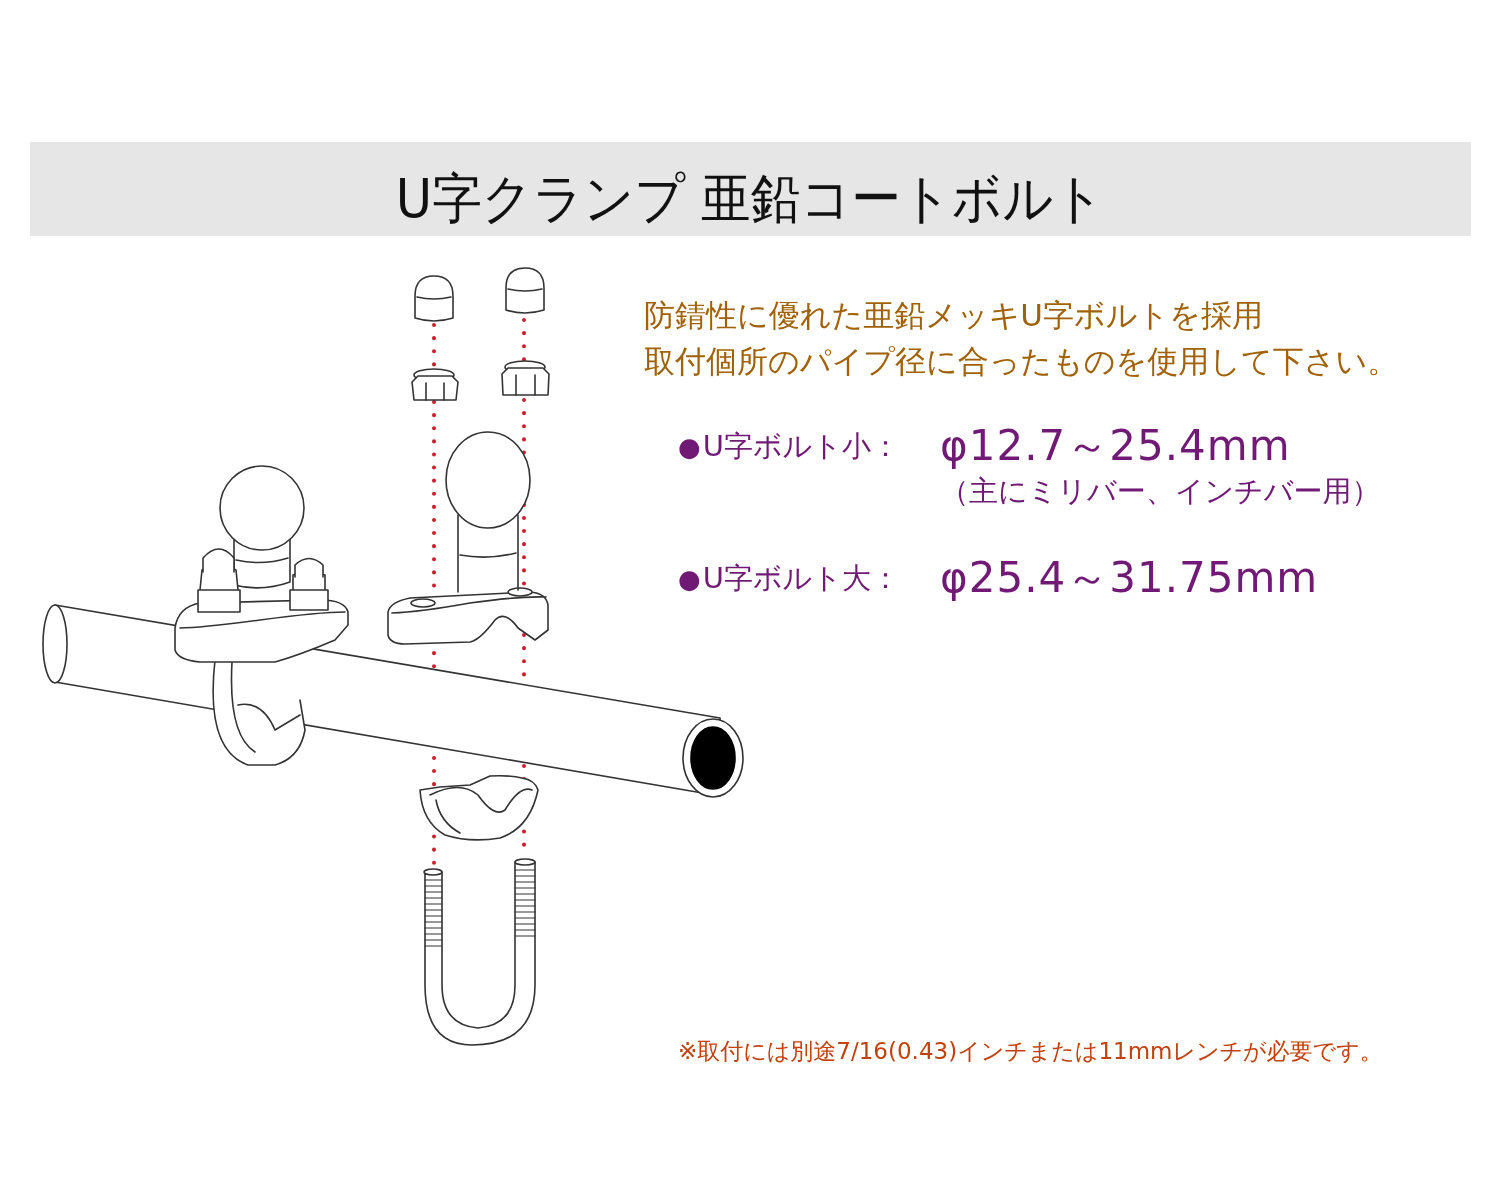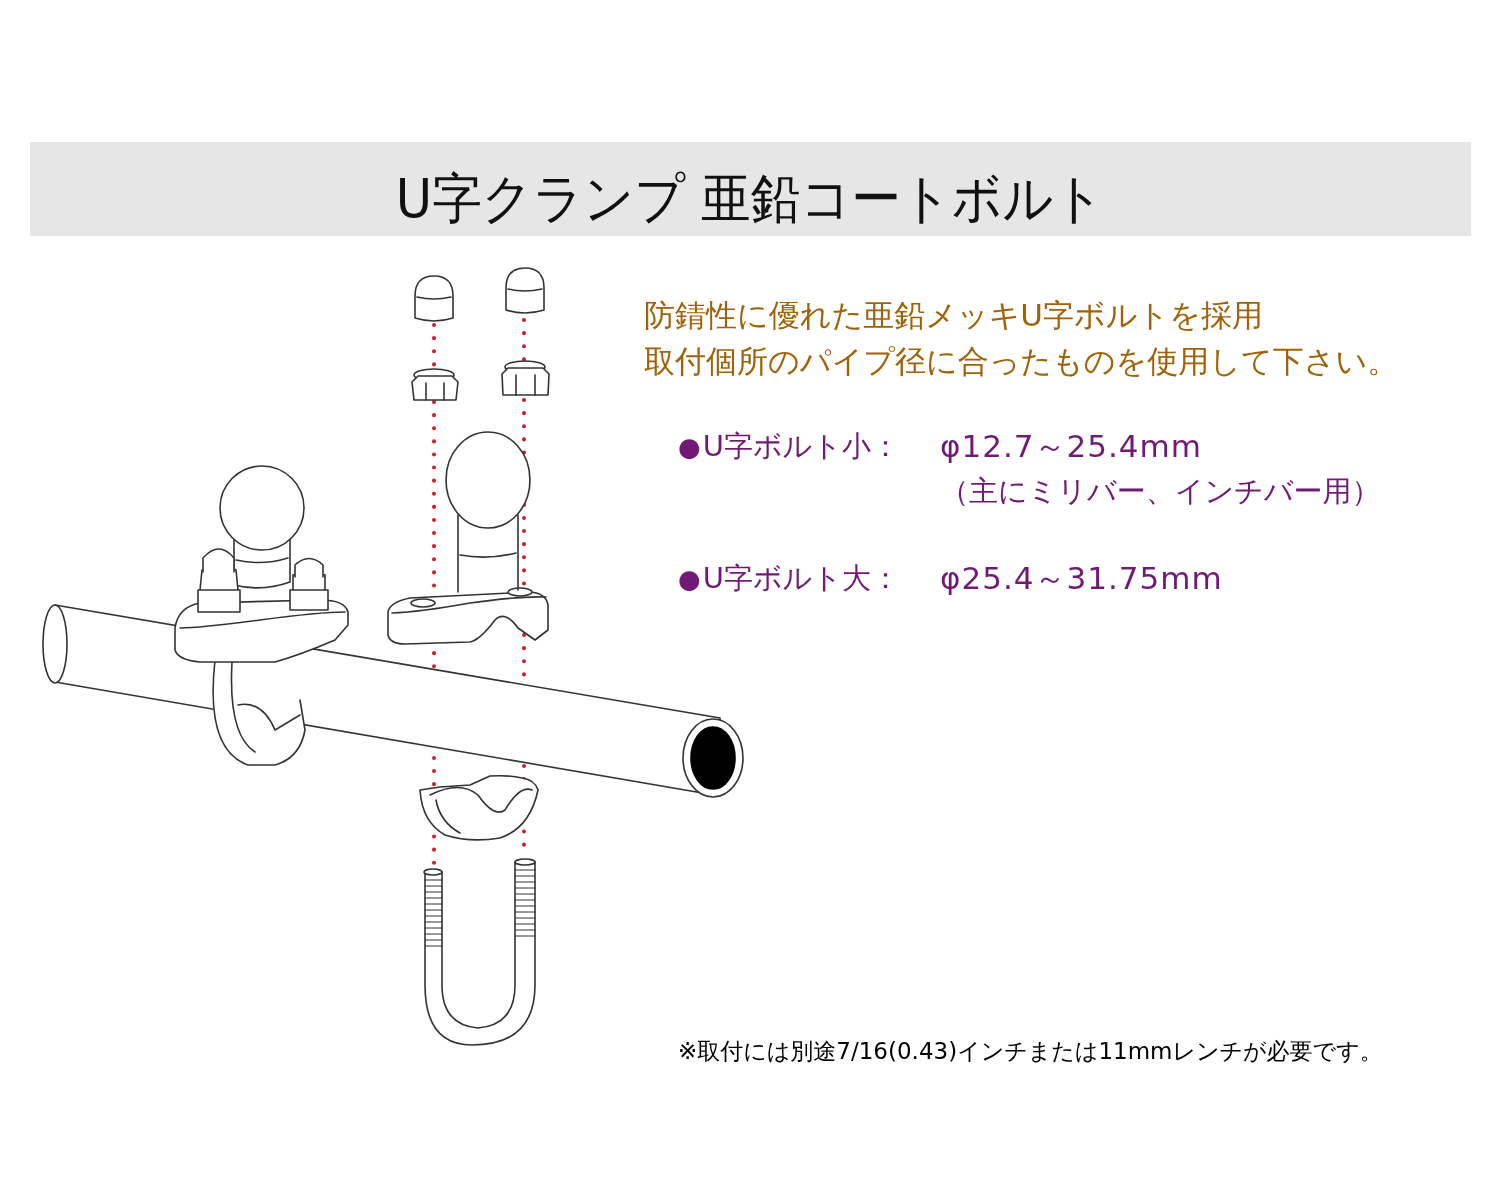--- a/index.html
+++ b/index.html
@@ -17,26 +17,26 @@
     }
     .illustration { position: absolute; left: 30px; top: 255px; width: 760px; height: 820px; }
     .intro {
       position: absolute; left: 644px; top: 292px; font-size: 31px; line-height: 46px;
       color: #a16207;
     }
     .spec { position: absolute; left: 678px; font-size: 29px; line-height: 44px; color: #701a75; }
     .spec .row { display: flex; }
     .spec .label { width: 262px; white-space: nowrap; }
     .spec .bullet { font-size: 26px; margin-right: 2px; }
-    .spec .value { font-size: 31px; letter-spacing: 1px; }
+    .spec .value { font-size: 42px; letter-spacing: 1px; }
     .spec .note { padding-left: 262px; white-space: nowrap; }
     .spec-small { top: 424px; }
     .spec-large { top: 556px; }
     .footnote {
-      position: absolute; left: 678px; top: 1036px; font-size: 23px; color: #000000;
+      position: absolute; left: 678px; top: 1036px; font-size: 23px; color: #c2410c;
       white-space: nowrap;
     }
     .line { white-space: nowrap; }
   </style>
 </head>
 <body>
 
 <div class="title-bar">
   <h1>U字クランプ 亜鉛コートボルト</h1>
 </div>

